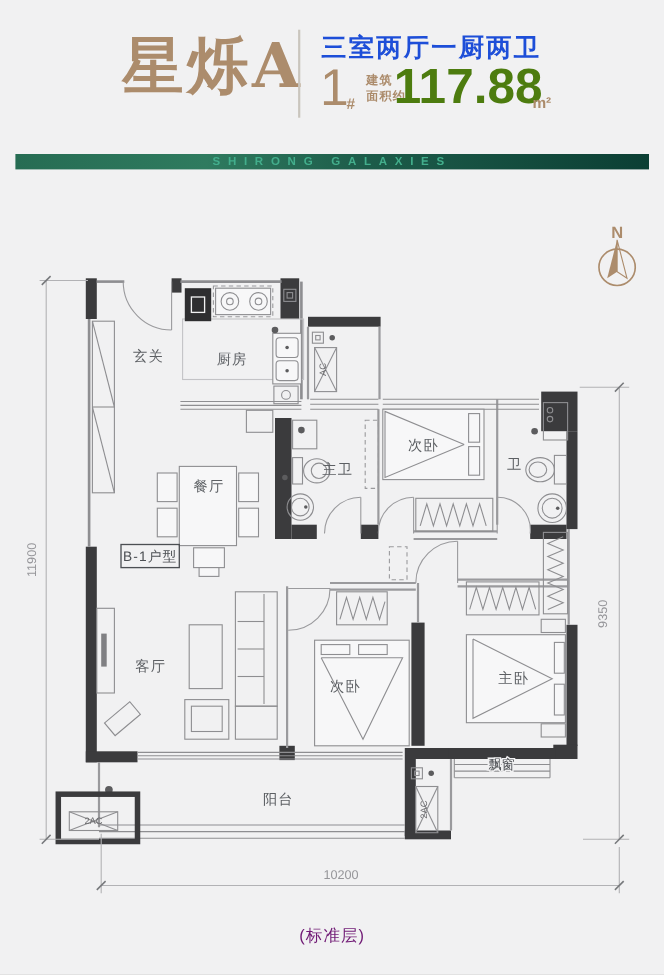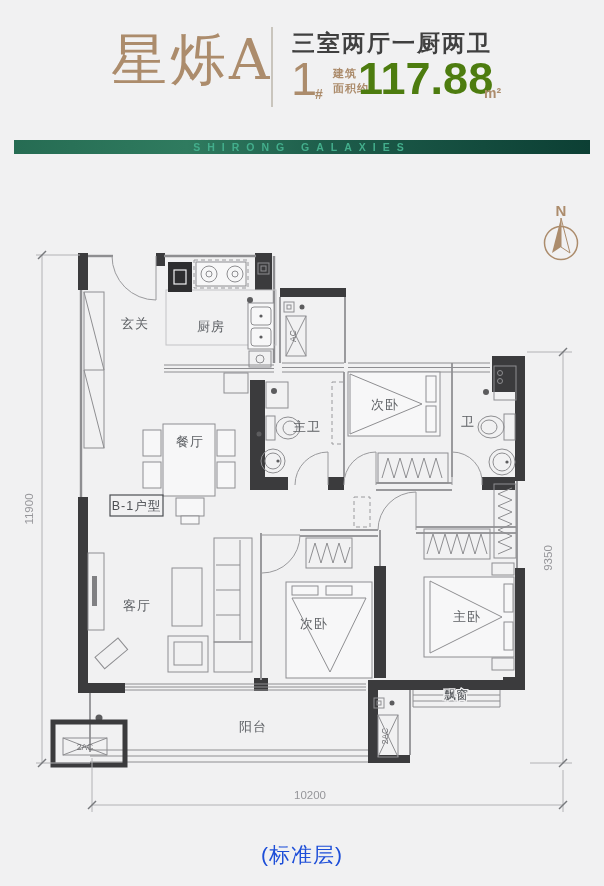--- a/index.html
+++ b/index.html
@@ -1,38 +1,38 @@
 <!DOCTYPE html>
 <html><head>
 <meta charset="utf-8">
 <style>
   html,body{margin:0;padding:0;background:#d8d8d8;}
   .page{position:relative;width:604px;height:886px;background:#f1f1f2;overflow:hidden;
         font-family:"Liberation Sans","DejaVu Sans",sans-serif;}
   
   .title{position:absolute;left:111px;top:24px;font-family:"DejaVu Serif","Liberation Serif",serif;
-         font-size:56px;line-height:1.3;color:#ac8c6c;letter-spacing:3px;font-weight:400;}
+         font-size:56px;line-height:1.3;color:#ac8c6c;letter-spacing:3px;font-weight:700;}
   .hdivider{position:absolute;left:271px;top:27px;width:2px;height:80px;background:#c9c5bd;}
-  .subtitle{position:absolute;left:292px;top:28px;font-size:23px;color:#404040;
+  .subtitle{position:absolute;left:292px;top:28px;font-size:23px;color:#1d4ed8;
             letter-spacing:2px;font-weight:700;}
   .bno{position:absolute;left:291px;top:55px;font-size:47px;color:#ac8c6c;font-weight:400;line-height:1;}
   .bsuf{position:absolute;left:315px;top:86px;font-size:14px;color:#ac8c6c;font-weight:700;}
   .alabels{position:absolute;left:333px;top:66px;font-size:11px;line-height:15px;color:#ac8c6c;
            font-weight:700;letter-spacing:1px;}
   .aval{position:absolute;left:358px;top:56px;font-size:45px;color:#4d7c0f;font-weight:700;
         letter-spacing:0px;line-height:1;}
   .aunit{position:absolute;left:484px;top:85px;font-size:14px;color:#ac8c6c;font-weight:700;}
   
   .banner{position:absolute;left:14px;top:140px;width:576px;height:14px;
           background:linear-gradient(90deg,#266c53 0%,#2f7b5f 30%,#1d5c4a 55%,#0c3f34 100%);
           display:flex;align-items:center;justify-content:center;}
   .banner span{font-size:10.5px;font-weight:700;color:#43ae8c;letter-spacing:7px;}
   
   .footer{position:absolute;left:0;top:841px;width:100%;text-align:center;
-          font-size:21px;color:#1d4ed8;letter-spacing:1px;}
+          font-size:15px;color:#701a75;letter-spacing:1px;}
   
   svg{position:absolute;left:0;top:0;}
   .wall{fill:#3b3b3d;stroke:none;}
   .wln{stroke:#8e8e91;stroke-width:2.4;fill:none;}
   .wln2{stroke:#9a9a9d;stroke-width:2;fill:none;}
   .fur{stroke:#8e8e91;stroke-width:1;fill:#f7f7f8;}
   .furn{stroke:#8e8e91;stroke-width:1;fill:none;}
   .lite{stroke:#c3c3c6;stroke-width:1;fill:none;}
   .win{stroke:#8e8e91;stroke-width:1;fill:none;}
   .arc{stroke:#9a9a9d;stroke-width:1;fill:none;}

